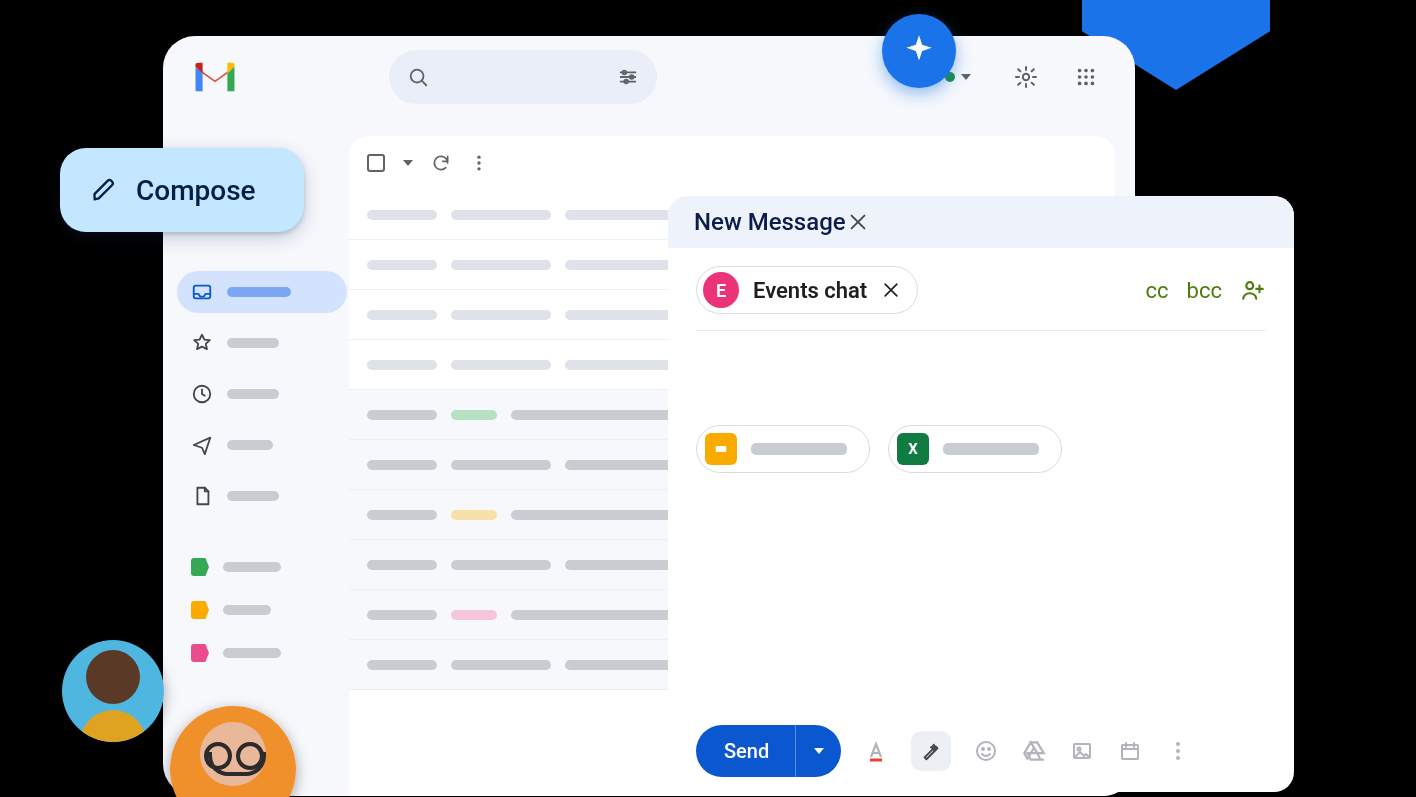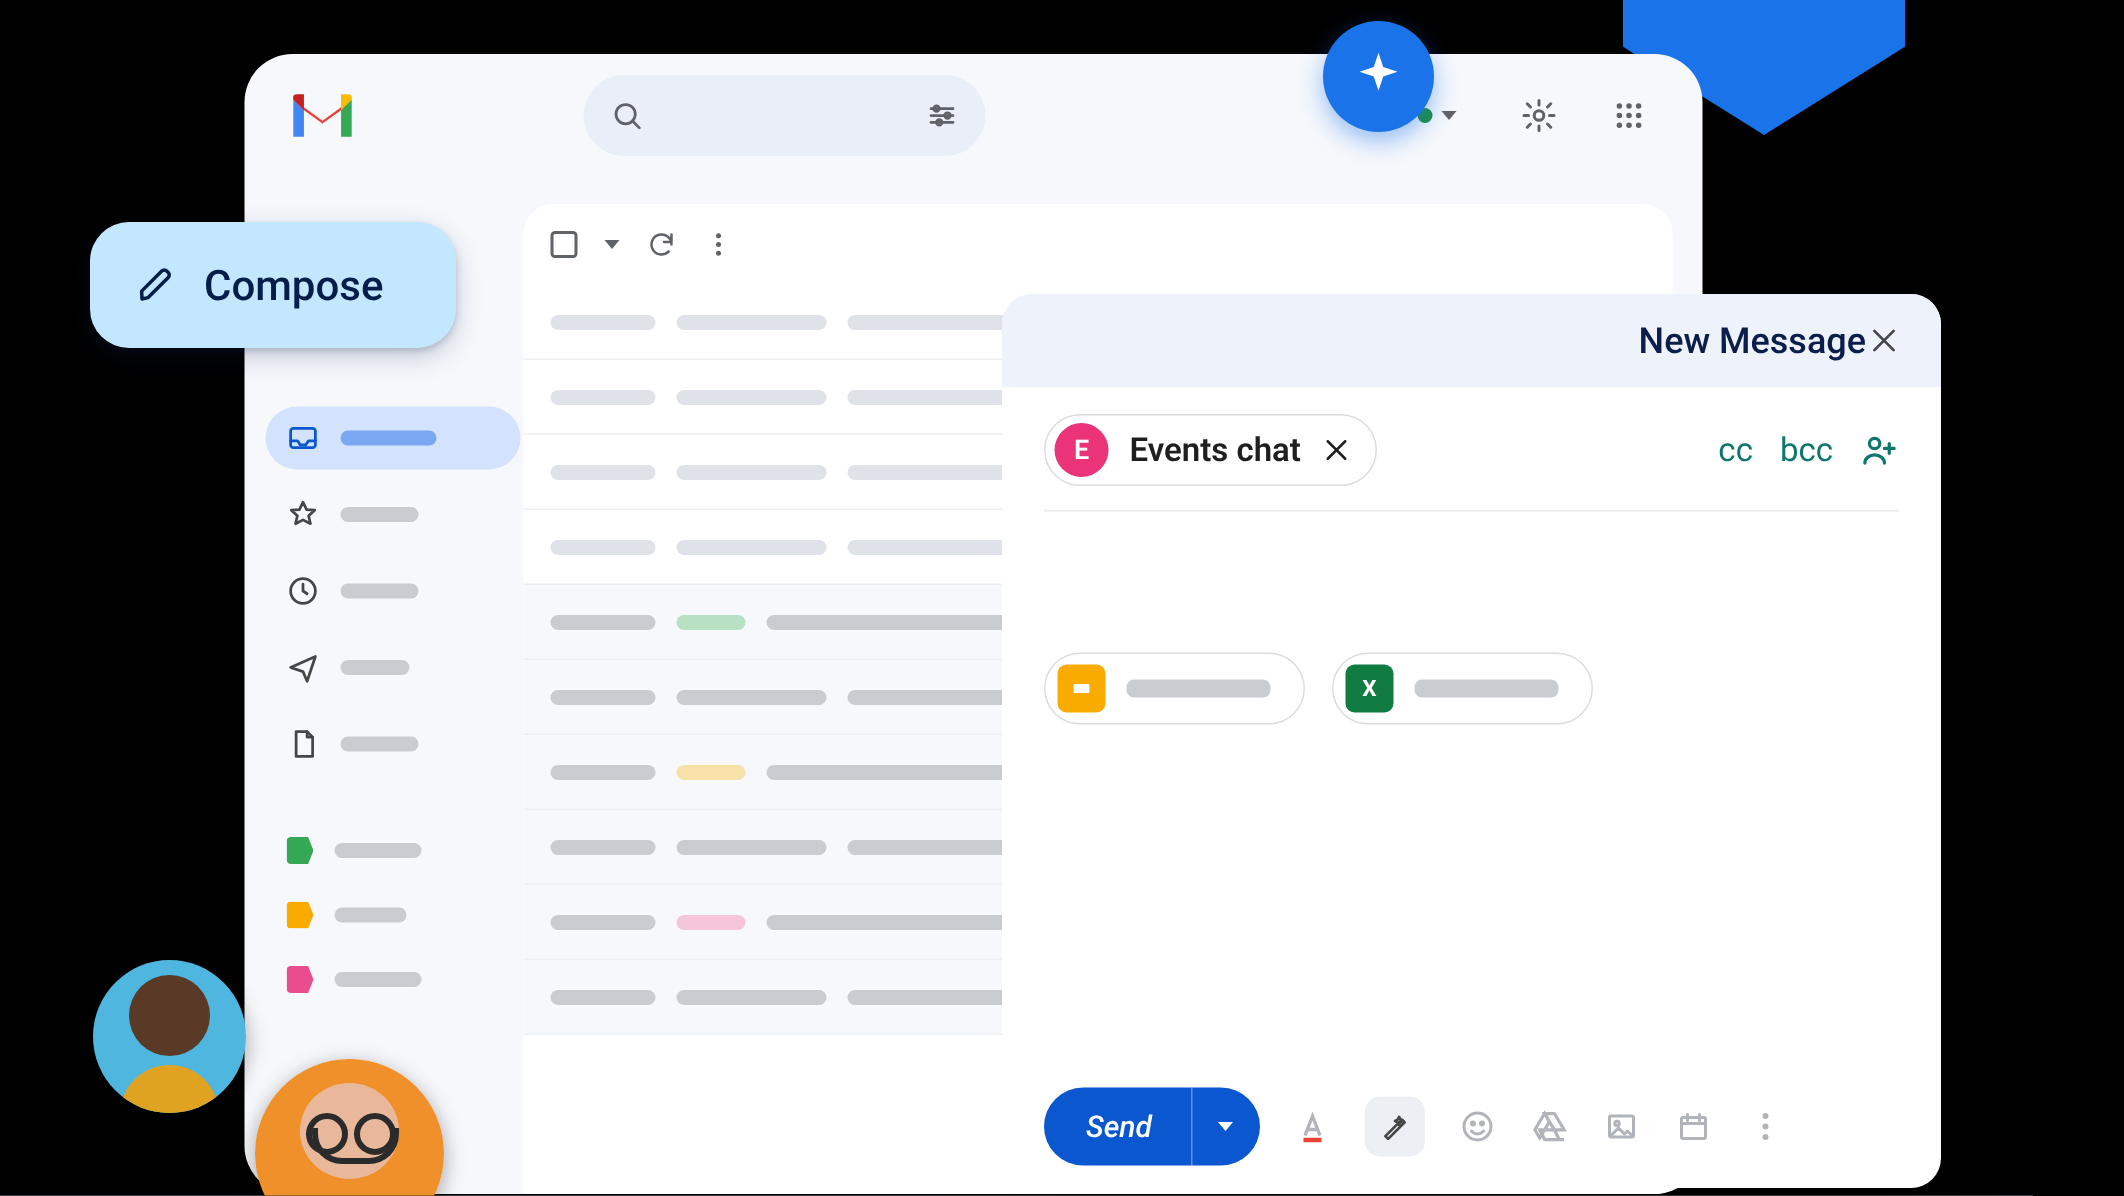--- a/index.html
+++ b/index.html
@@ -135,23 +135,23 @@
     background:#fff;
     border-radius: 20px;
     overflow: visible;
   }
   .compose-shadow{
     position:absolute; left: 668px; top: 196px; width: 626px; height: 596px;
     border-radius:20px; z-index:-1;
     box-shadow: 0 10px 38px rgba(32,33,36,.35), 0 2px 8px rgba(32,33,36,.22);
   }
   .cmp-header {
-    height: 62px; background:#eef2fb;
+    height: 52px; background:#eef2fb;
     border-radius: 20px 20px 0 0;
-    display:flex; align-items:center; justify-content:flex-end;
+    display:flex; align-items:center; justify-content:flex-start;
     padding: 0 26px;
   }
   .cmp-title { color:#0b1d4a; font-size: 24px; font-weight:500;}
   .cmp-close { width:24px; height:24px; color:#444746; display:flex; align-items:center; justify-content:center;}
 
   .to-row {
     display:flex; align-items:center; justify-content:space-between;
     padding: 18px 28px 16px;
   }
   .chip {
@@ -159,40 +159,40 @@
     height: 48px; padding: 0 16px 0 6px;
     border:1px solid #dadce0; border-radius:24px;
   }
   .chip-avatar {
     width:36px; height:36px; border-radius:50%; background:#ea3378;
     color:#fff; display:flex; align-items:center; justify-content:center;
     font-weight:600; font-size:18px;
   }
   .chip-label { font-size:22px; font-weight:600; color:#1f1f1f;}
   .chip-x { width:20px; height:20px; color:#1f1f1f;}
-  .cc-group { display:flex; align-items:flex-end; gap:18px; font-size:22px; color:#0f766e;}
+  .cc-group { display:flex; align-items:flex-end; gap:18px; font-size:22px; color:#4d7c0f;}
   .hr { height:1px; background:#e8eaed; margin: 0 28px;}
 
   .body-area { padding: 42px 28px 0; font-size:22px; color:#202124; line-height:1.85;}
   .suggest { color:#9aa0a6;}
   .cursor { display:inline-block; width:2px; height:24px; background:#1a73e8; vertical-align:-4px; margin:0 2px;}
 
   .attach-row { display:flex; gap:18px; padding: 40px 28px 0;}
   .attach-chip {
     height:48px; border:1px solid #dadce0; border-radius:24px;
     display:flex; align-items:center; gap:14px; padding:0 22px 0 8px;
   }
   .file-icon { width:32px; height:32px; border-radius:6px; display:flex;align-items:center;justify-content:center;color:#fff;font-weight:700;font-size:15px;}
   .slides { background:#f9ab00;}
   .excel  { background:#107c41;}
 
   .footer {
     position:absolute; left:0; right:0; bottom:0;
     height: 82px;
-    display:flex; align-items:center; gap:22px; padding: 0 28px; font-style: italic;
+    display:flex; align-items:center; gap:22px; padding: 0 28px;
   }
   .send-btn {
     display:flex; align-items:center;
     background:#0b57d0; color:#fff; border-radius:28px; height:52px; overflow:hidden;
   }
   .send-main { padding:0 26px 0 28px; font-size:20px; font-weight:500;}
   .send-split { width:46px; height:100%; border-left:1px solid rgba(255,255,255,.35); display:flex;align-items:center;justify-content:center;}
   .ft-icon { width:26px; height:26px; color:#b1b4ba; display:flex;align-items:center;justify-content:center;}
   .ft-icon.magic{
     width:40px;height:40px; border-radius:10px; background:#eceff4; color:#444746;

